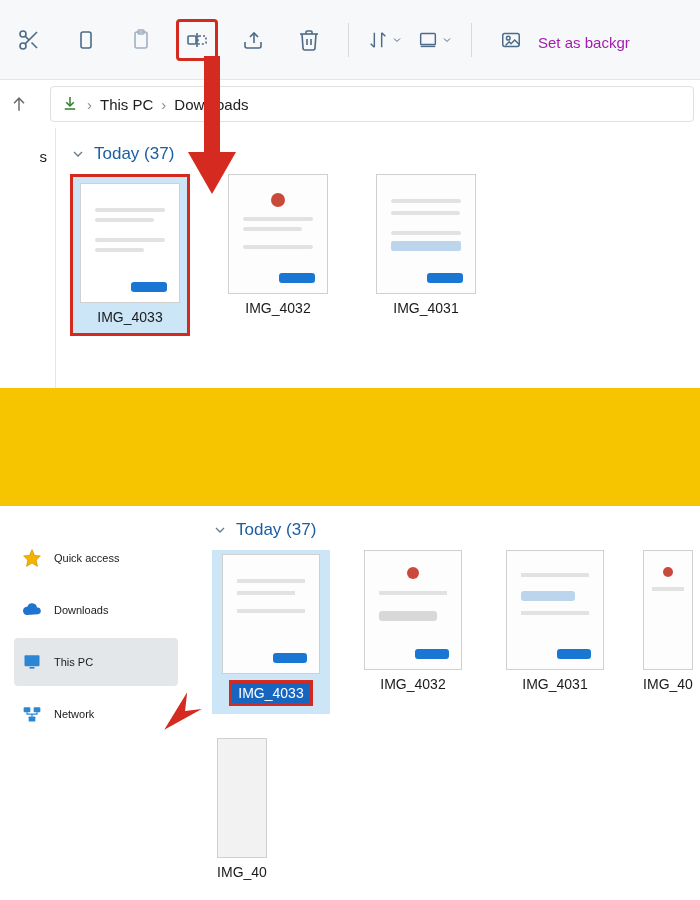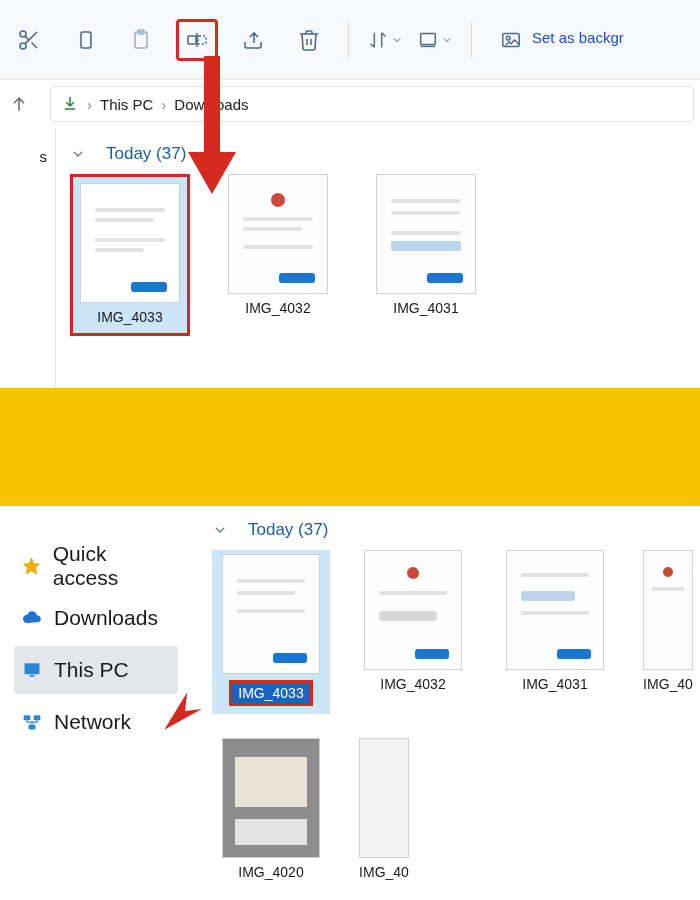--- a/index.html
+++ b/index.html
@@ -44,23 +44,23 @@
       display: flex;
       align-items: center;
       gap: 2px;
       color: #4d6a88;
     }
     .toolbar .chev {
       width: 12px; height: 12px;
     }
     .toolbar .wallpaper {
       display: flex;
-      align-items: flex-start;
-      gap: 10px;
-      color: #1d4ed8;
+      align-items: flex-end;
+      gap: 16px;
+      color: #a21caf;
       font-size: 15px;
       margin-left: 10px;
     }
     .toolbar .wallpaper svg { width: 22px; height: 22px; color: #4d6a88; }
     .rename-highlight {
       border: 3px solid #d4291f;
       border-radius: 4px;
     }
 
     
@@ -106,21 +106,21 @@
       border-right: 1px solid #e6e6e6;
       padding-top: 20px;
       font-size: 15px;
       color: #1a1a1a;
       text-align: right;
       padding-right: 8px;
     }
     .group-header {
       display: flex;
       align-items: center;
-      gap: 20px;
+      gap: 8px;
       font-size: 17px;
       color: #1b5ea3;
       margin: 4px 0 10px 10px;
     }
     .group-header .chev-icon { color: #6b7b8c; }
     .file-grid {
       display: flex;
       gap: 28px;
       padding-left: 10px;
     }
@@ -179,25 +179,25 @@
       background: #f7c400;
     }
 
     
     .lower-wrap {
       display: flex;
       height: 394px;
     }
     .sidebar {
       width: 188px;
-      padding: 36px 10px 10px 14px;
+      padding: 28px 10px 10px 14px;
       display: flex;
       flex-direction: column;
       gap: 4px;
-      font-size: 21px;
+      font-size: 11px;
       color: #1a1a1a;
     }
     .side-item {
       display: flex;
       align-items: center;
       gap: 12px;
       height: 48px;
       padding: 0 8px;
       border-radius: 4px;
     }
@@ -477,27 +477,20 @@
         <span class="flabel">IMG_4031</span>
       </div>
       <div class="file-item2" style="width:60px">
         <div class="thumb2" style="width:50px">
           <div style="position:absolute;top:16px;left:50%;transform:translateX(-50%);width:10px;height:10px;border-radius:50%;background:#c94a3b"></div>
           <div style="position:absolute;top:36px;left:8px;right:8px;height:4px;background:#e2e2e2"></div>
         </div>
         <span class="flabel">IMG_40</span>
       </div>
 
-      <div class="file-item2">
-        <div class="thumb2" style="background:#8c8c8c">
-          <div style="position:absolute;left:12px;right:12px;top:18px;height:50px;background:#e9e2d6"></div>
-          <div style="position:absolute;left:12px;right:12px;bottom:12px;height:26px;background:#e3e3e3"></div>
-        </div>
-        <span class="flabel">IMG_4020</span>
-      </div>
       <div class="file-item2" style="width:60px">
         <div class="thumb2" style="width:50px;background:#f2f2f2"></div>
         <span class="flabel">IMG_40</span>
       </div>
     </div>
 
     <svg class="arrow-cursor" style="left:-30px;top:180px" width="50" height="50" viewBox="0 0 24 24">
       <path d="M3 21 L14 3 L13 12 L21 11 Z" fill="#d42a20"></path>
     </svg>
   </div>

